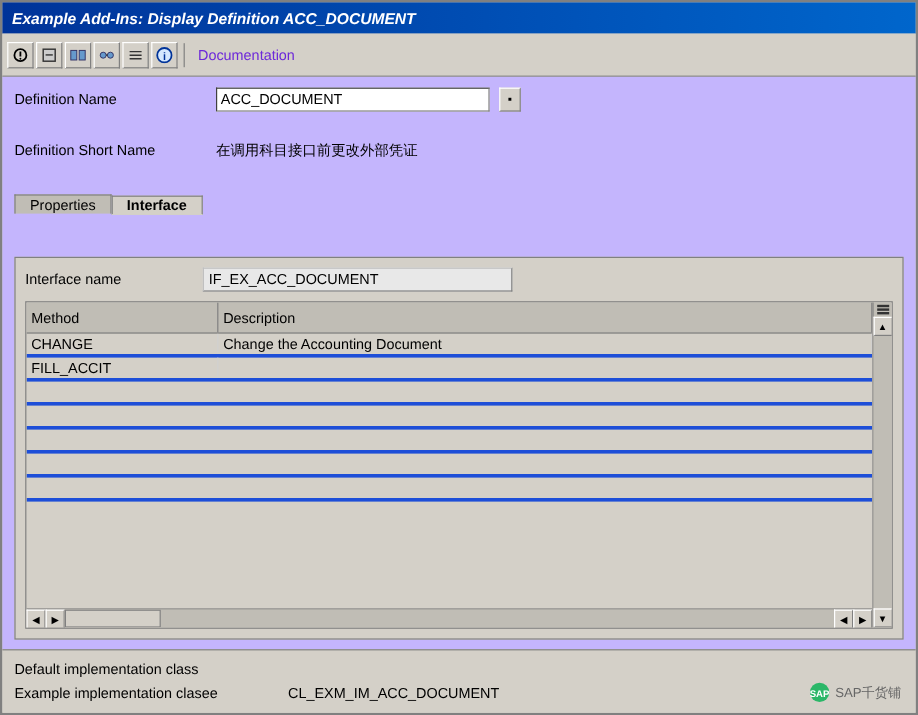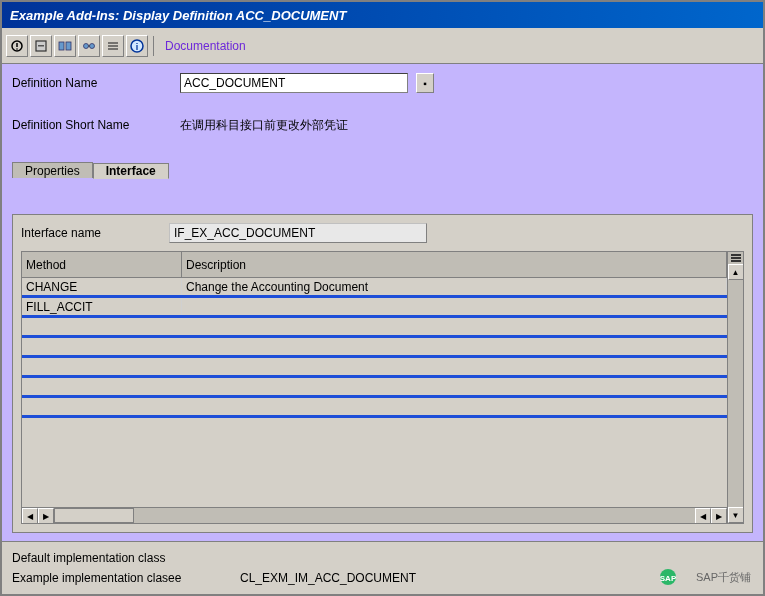--- a/index.html
+++ b/index.html
@@ -332,21 +332,21 @@
     }
 
     .watermark {
       position: absolute;
       bottom: 8px;
       right: 12px;
       font-size: 11px;
       color: #666;
       display: flex;
       align-items: center;
-      gap: 19px;
+      gap: 4px;
     }
 
     .icon-placeholder {
       width: 22px;
       height: 22px;
       background: #d4d0c8;
       border: 1px solid #808080;
       border-top-color: #ffffff;
       border-left-color: #ffffff;
       display: flex;

